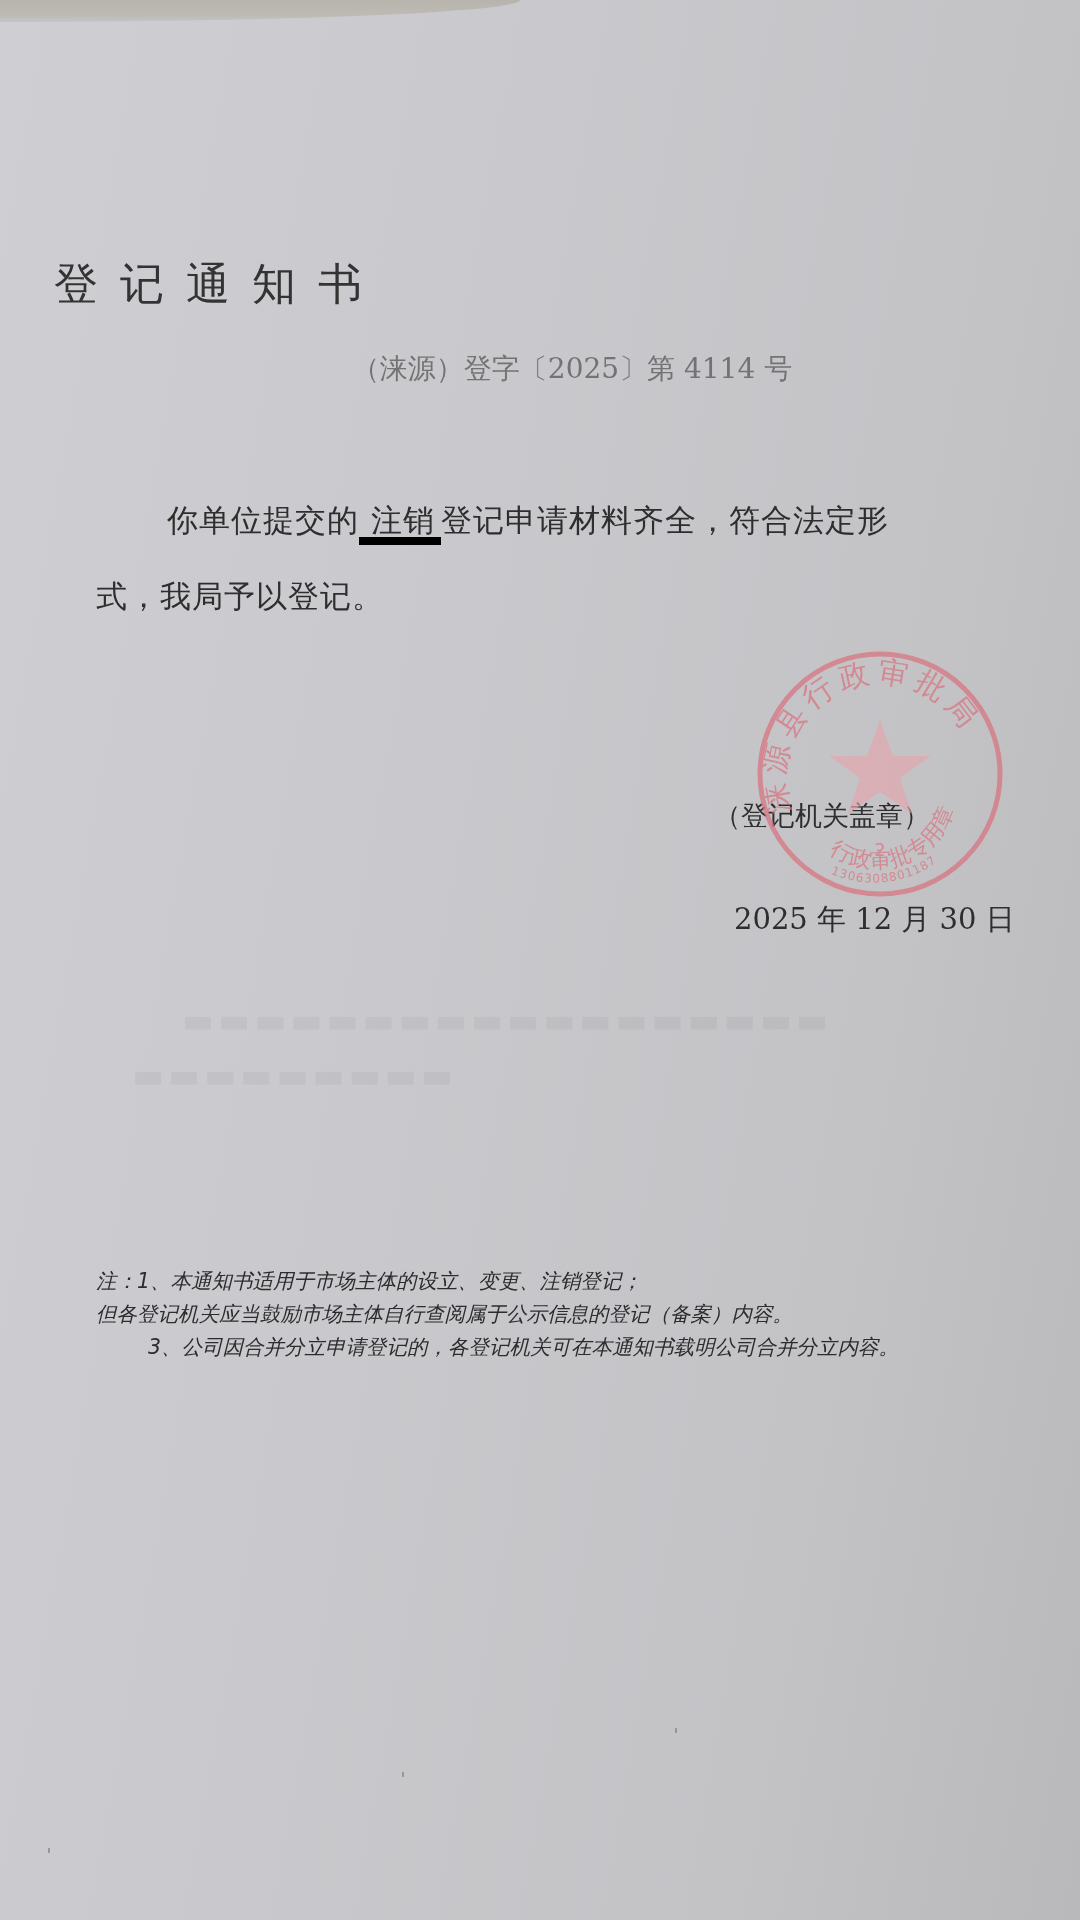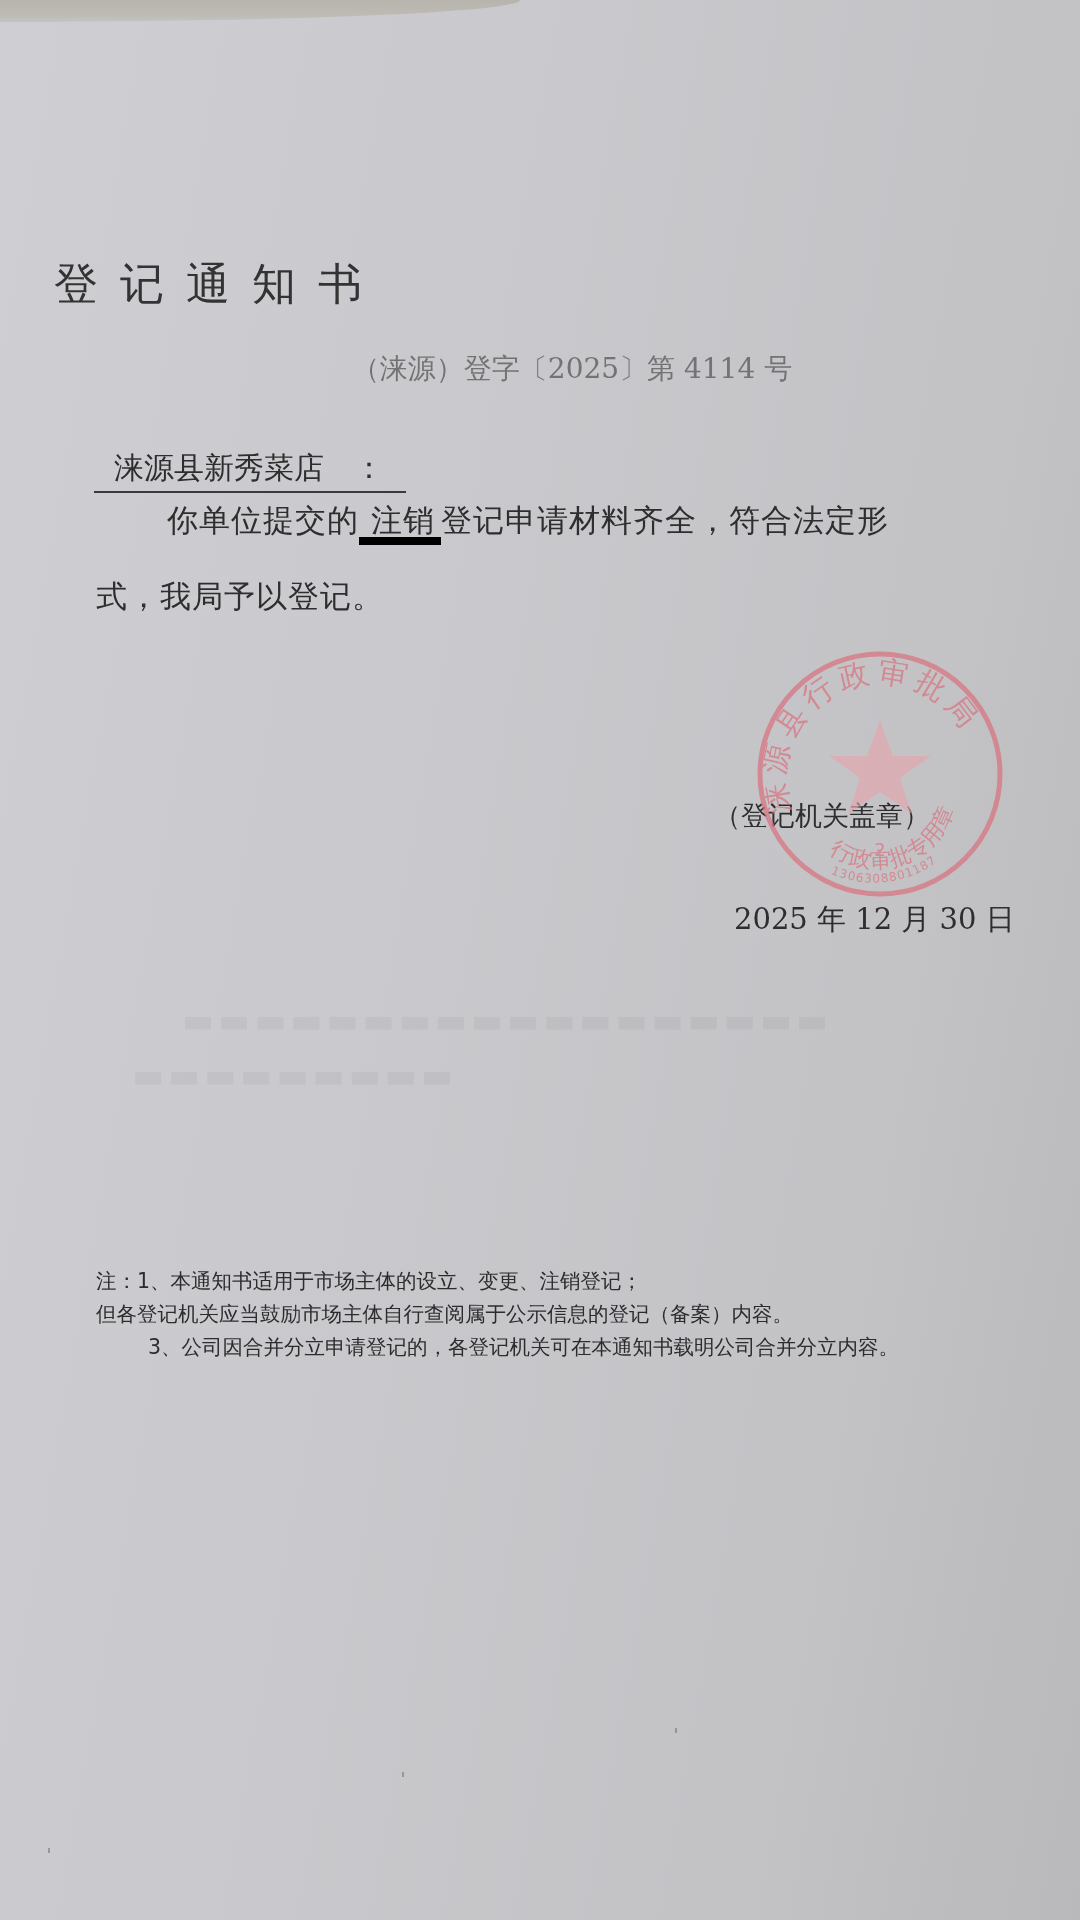--- a/index.html
+++ b/index.html
@@ -110,21 +110,21 @@
     }
     .notes {
       position: absolute;
       left: 64px; top: 1265px;
       width: 960px;
       font-family: "DejaVu Sans", sans-serif;
       font-size: 20.5px;
       color: #2c2c2c;
       line-height: 33px;
     }
-    .notes .line { white-space: nowrap; }
+    .notes .line { white-space: nowrap; font-style: italic; }
     .notes .indent { padding-left: 52px; }
     .corner-mark {
       position: absolute;
       left: 1047px; top: 32px;
       font-family: "DejaVu Sans", sans-serif;
       font-size: 17px;
       color: #555;
     }
     .corner-mark sup { font-size: 10px; }
     .dust {
@@ -142,21 +142,20 @@
 <div class="page">
 
   <div class="corner-mark"><span>θ</span><sup>o</sup></div>
 
   <div class="bleed" style="left:150px; top:1000px;">▬▬▬▬▬▬▬▬▬▬▬▬▬▬▬▬▬▬</div>
   <div class="bleed" style="left:100px; top:1055px;">▬▬▬▬▬▬▬▬▬</div>
 
   <div class="title">登记通知书</div>
   <div class="docno">（涞源）登字〔2025〕第 4114 号</div>
 
-  <div class="addressee"><span>涞源县新秀菜店</span><span class="colon">：</span></div>
 
   <div class="body-line1"><span>你单位提交的</span><span class="fill">注销</span><span>登记申请材料齐全，符合法定形</span></div>
   <div class="body-line2">式，我局予以登记。</div>
 
   <div class="seal-label">（登记机关盖章）</div>
 
   <svg class="stamp" viewBox="0 0 252 252">
     <defs>
       <path id="outerArc" d="M 40 170 A 95 95 0 1 1 212 170" fill="none"></path>
       <path id="innerArc" d="M 70 200 A 80 80 0 0 0 200 160" fill="none"></path>

